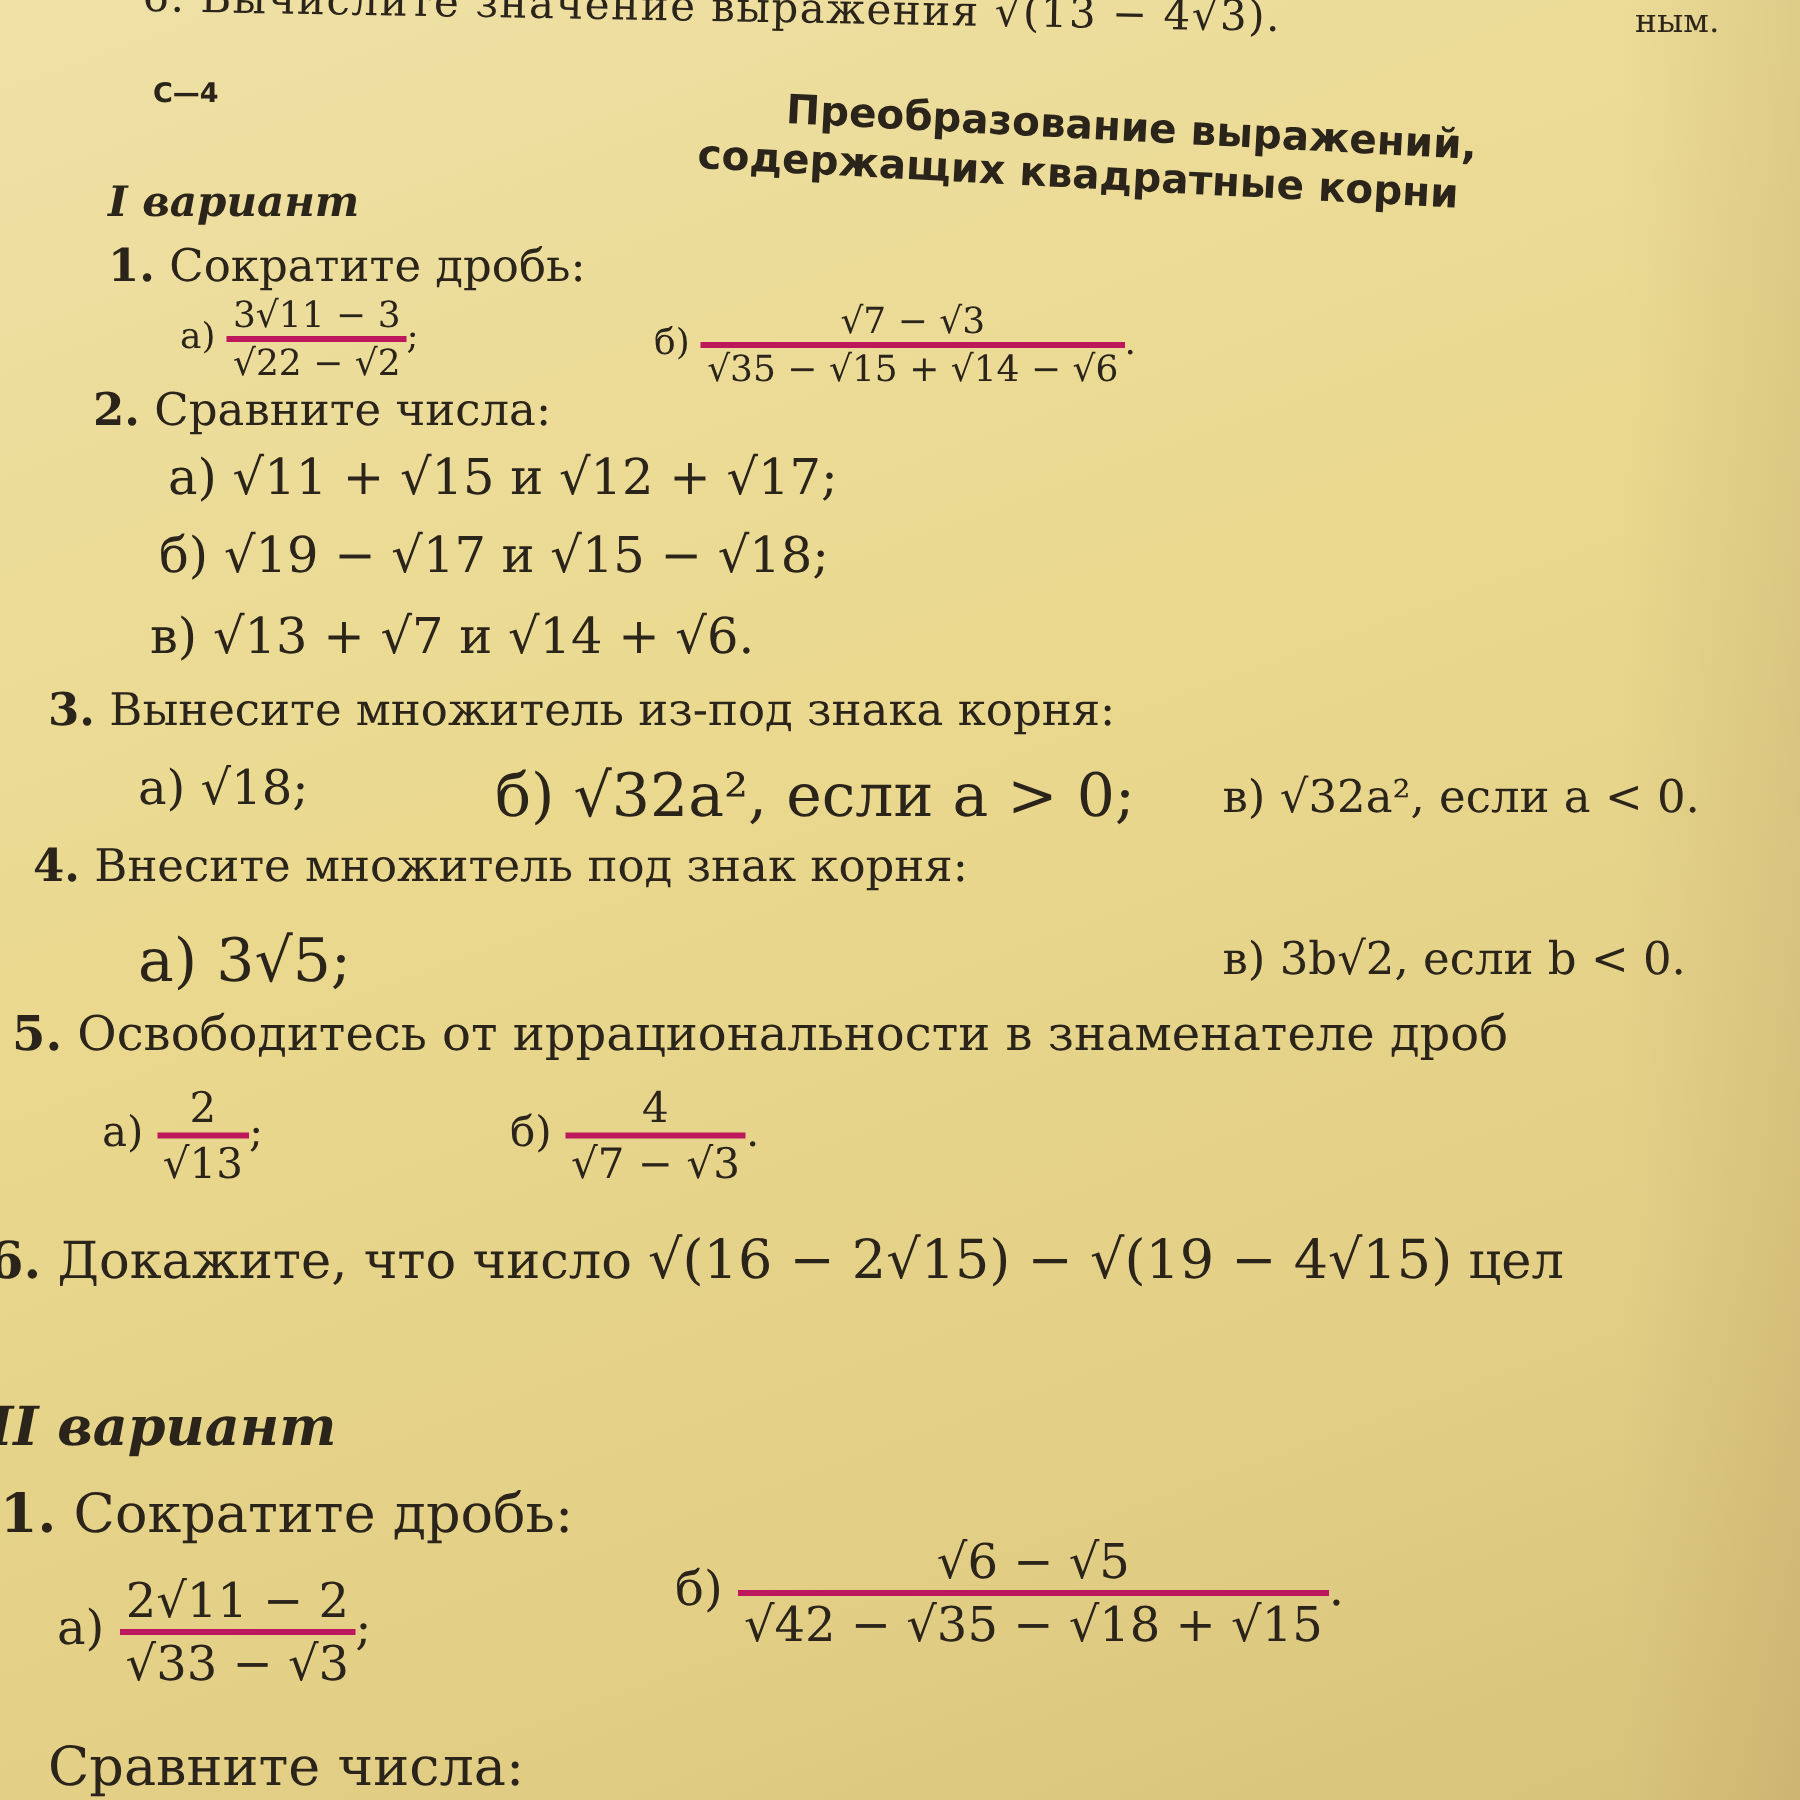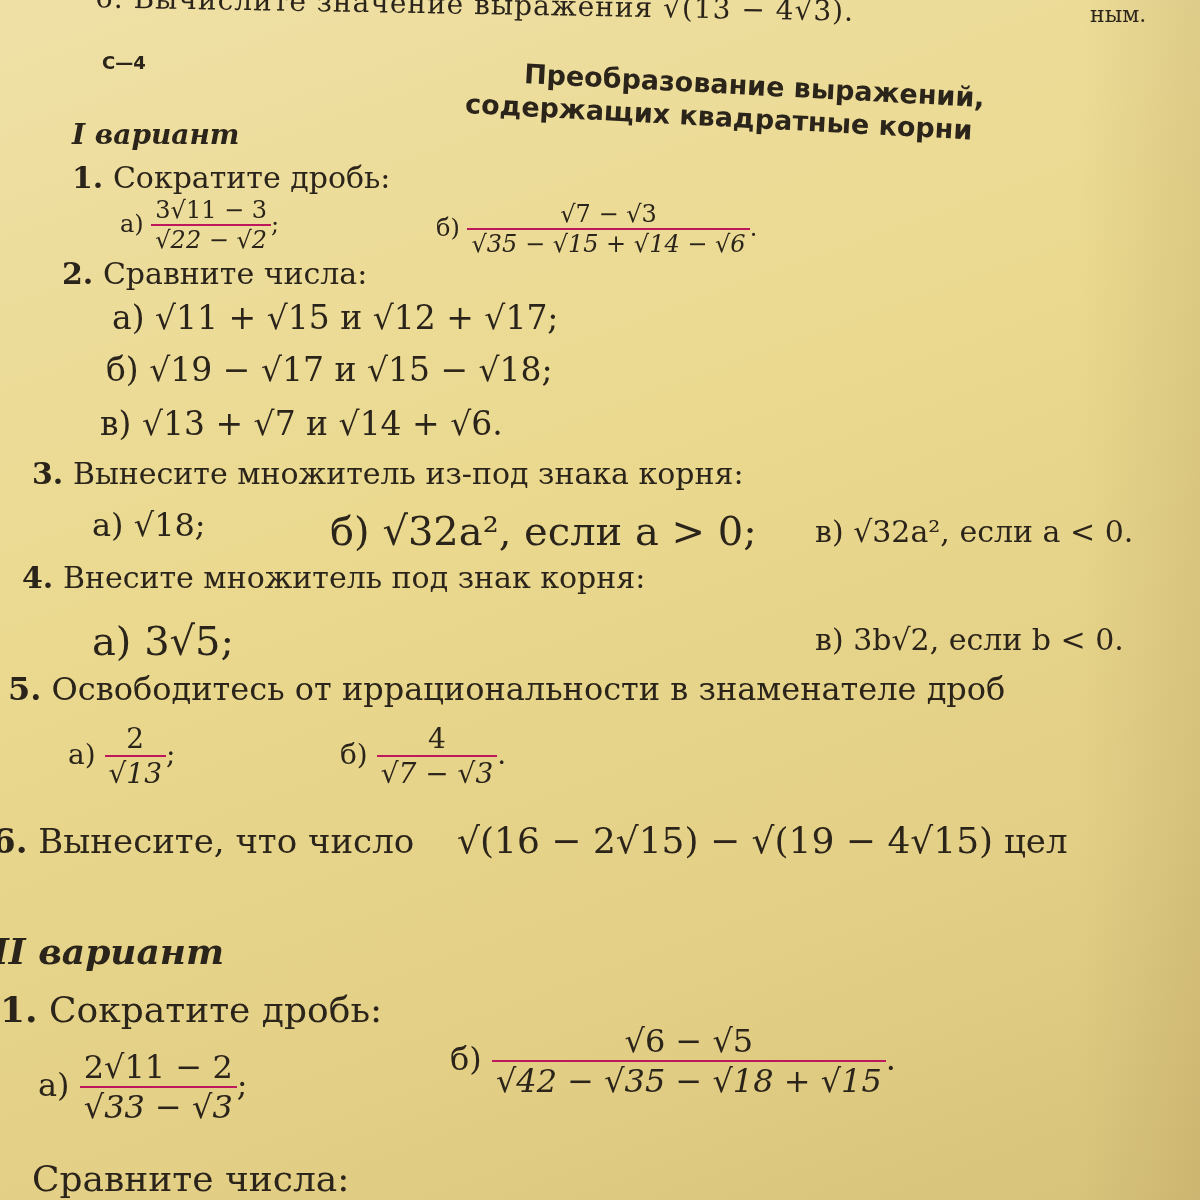--- a/index.html
+++ b/index.html
@@ -10,21 +10,21 @@
     color:#2b241a;
   }
   .page { position:absolute; inset:0; }
   .abs { position:absolute; white-space:nowrap; }
   .serif { font-family: "DejaVu Serif", "Liberation Serif", serif; }
   .sans { font-family: "DejaVu Sans", "Liberation Sans", sans-serif; font-weight:bold; }
   .it { font-style:italic; }
   .bold { font-weight:bold; }
   .frac { display:inline-flex; flex-direction:column; align-items:center; vertical-align:middle; }
   .frac .num { padding:0 4px; }
-  .frac .den { border-top:2px solid #be185d; padding:0 4px;font-style:italic; }
+  .frac .den { border-top:4px solid #be185d; padding:0 4px; }
   .shade { position:absolute; right:0; top:0; width:120px; height:1200px;
     background:linear-gradient(90deg, rgba(0,0,0,0), rgba(120,90,40,0.12)); pointer-events:none; }
 </style>
 </head>
 <body>
 
 <div class="page">
 
   <div class="abs serif" style="left:95px; top:-12px; font-size:28px; letter-spacing:1px; transform:rotate(1deg);">6. Вычислите значение выражения √(13 − 4√3).</div>
   <div class="abs serif" style="left:1090px; top:2px; font-size:22px;">ным.</div>
@@ -115,22 +115,22 @@
   <div class="abs serif" style="left:340px; top:722px; font-size:28px;">
     <span>б)</span>
     <span class="frac">
       <span class="num">4</span>
       <span class="den">√7 − √3</span>
     </span><span>.</span>
   </div>
 
   <div class="abs serif" style="left:-8px; top:820px; font-size:34px;">
     <span class="bold">6.</span>
-    <span>Вынесите, что число</span>
-    <span style="font-size:36px;margin-left:32px;">√(16 − 2√15) − √(19 − 4√15)</span>
+    <span>Докажите, что число</span>
+    <span style="font-size:36px;">√(16 − 2√15) − √(19 − 4√15)</span>
     <span>цел</span>
   </div>
 
   <div class="abs serif it bold" style="left:-8px; top:930px; font-size:36px;">II вариант</div>
 
   <div class="abs serif" style="left:0px; top:988px; font-size:36px;">
     <span class="bold">1.</span>
     <span>Сократите дробь:</span>
   </div>
   <div class="abs serif" style="left:38px; top:1048px; font-size:32px;">

